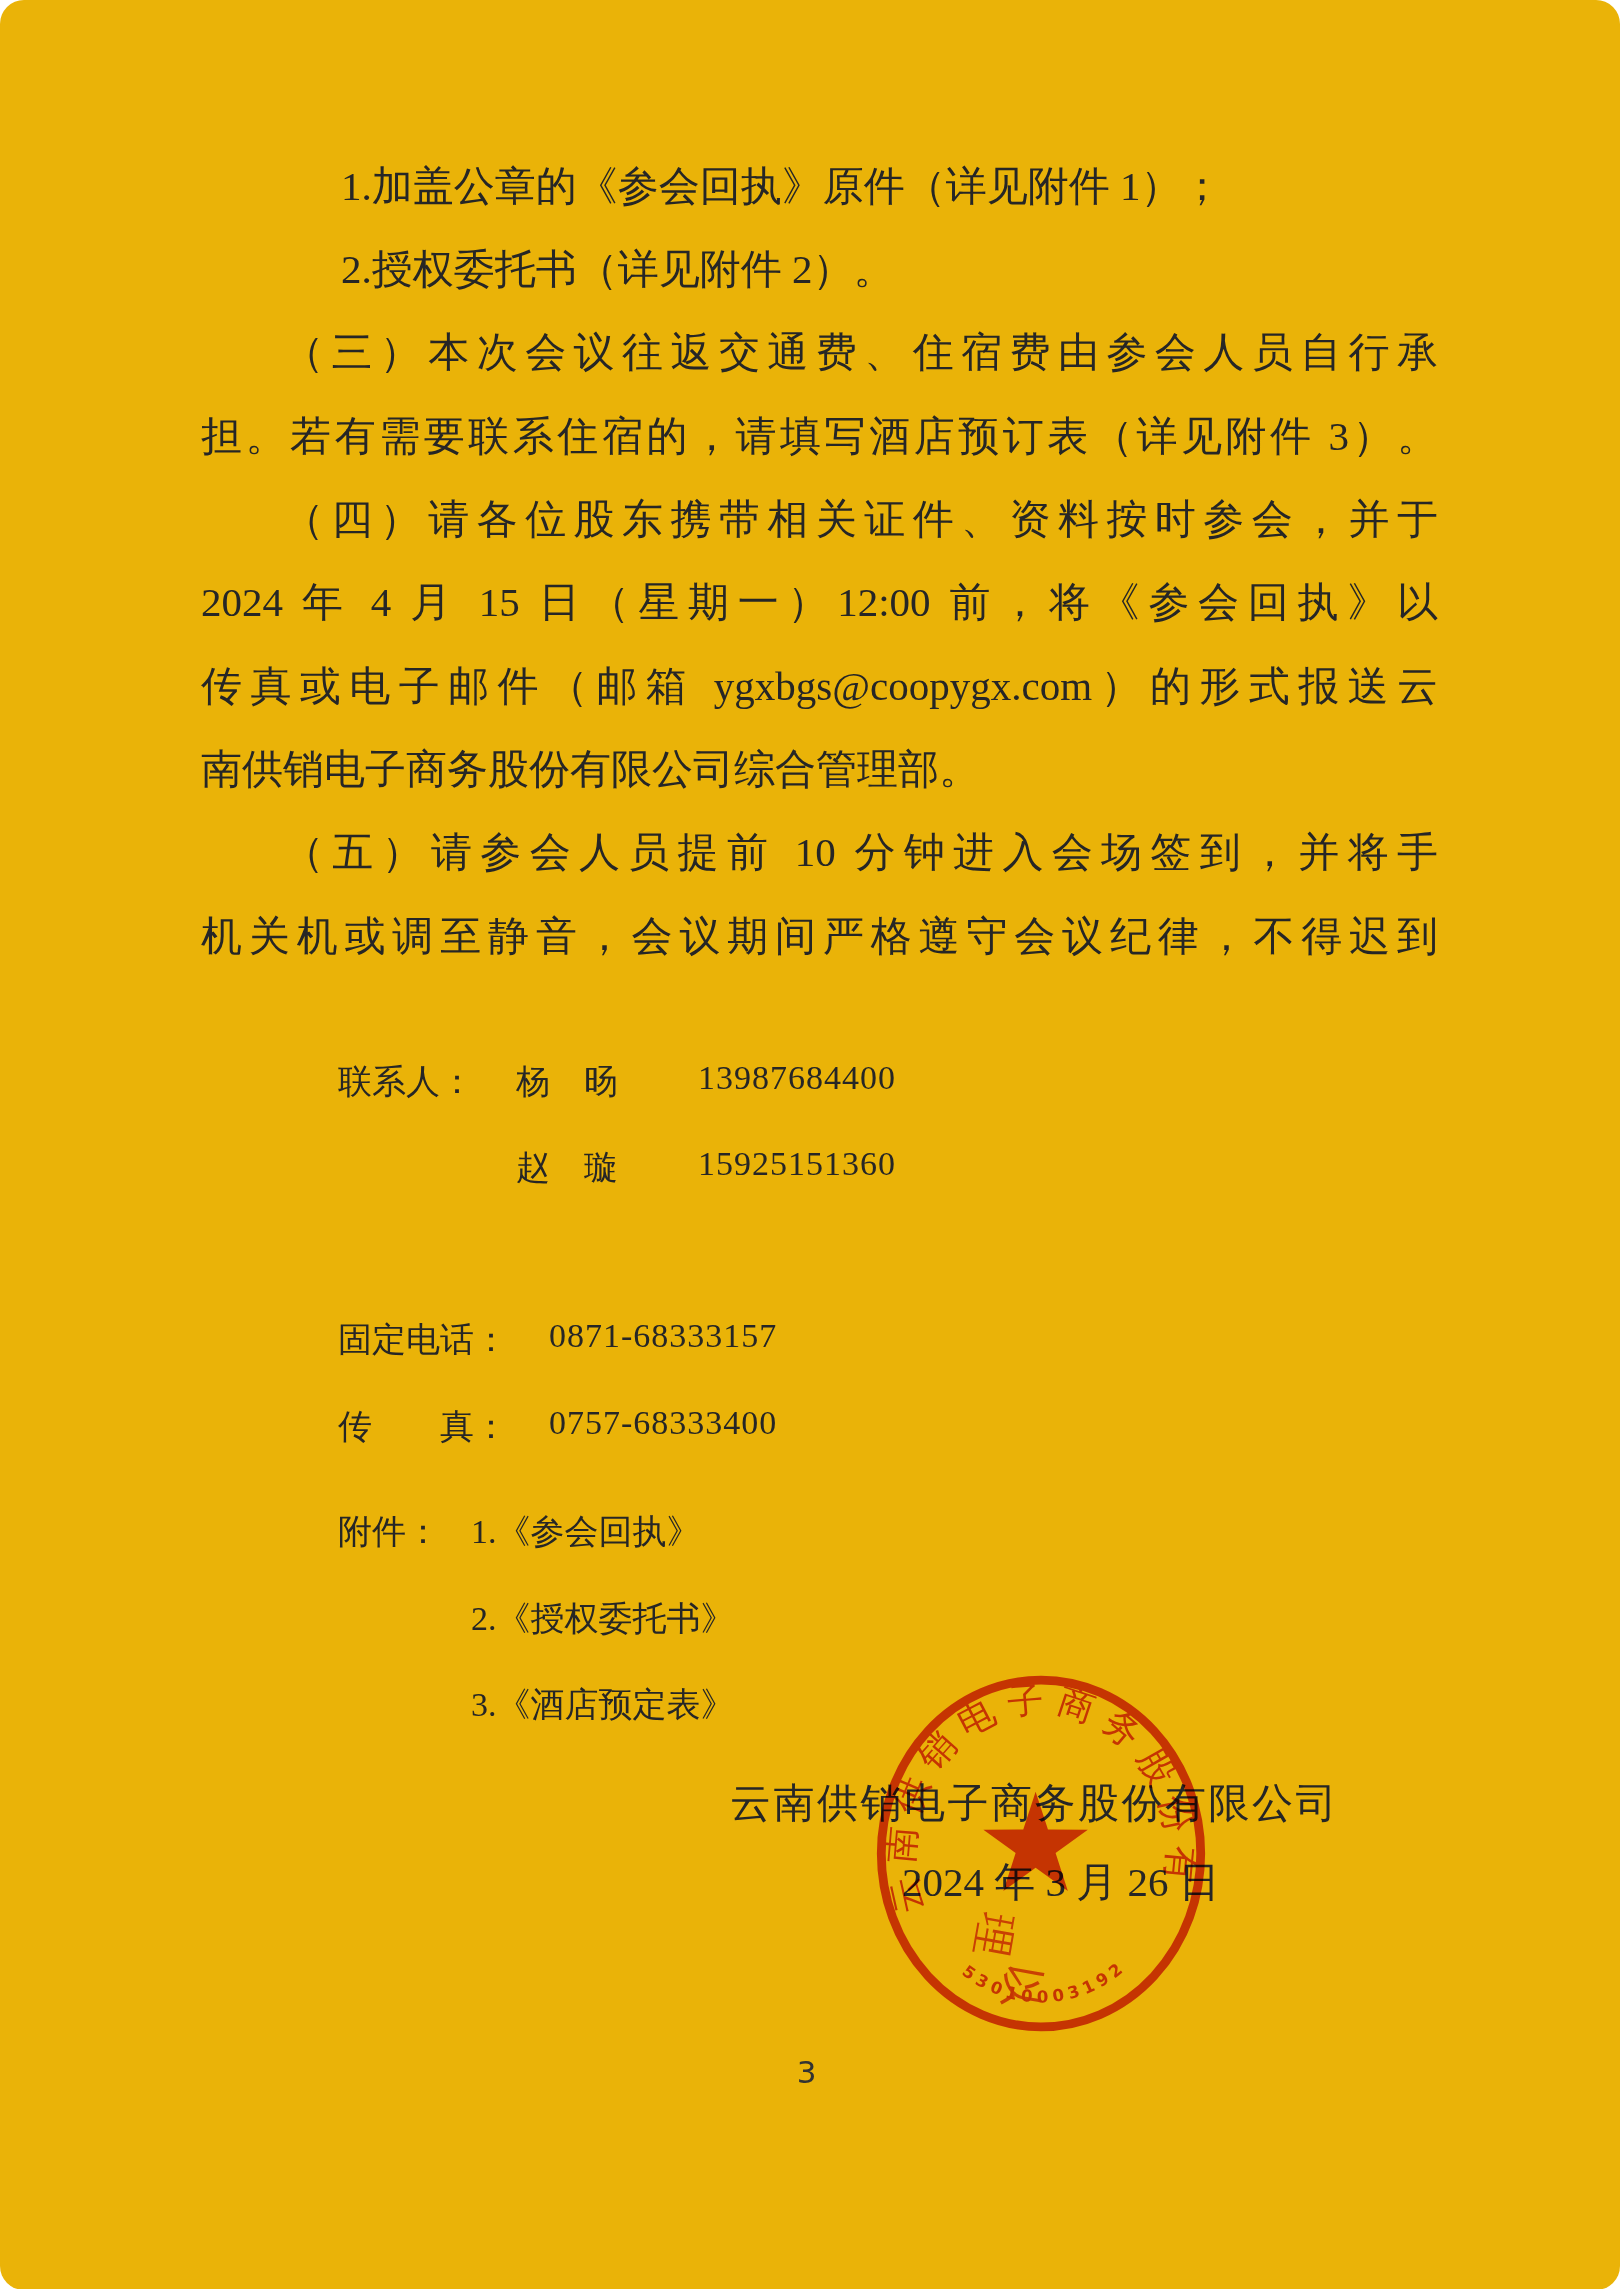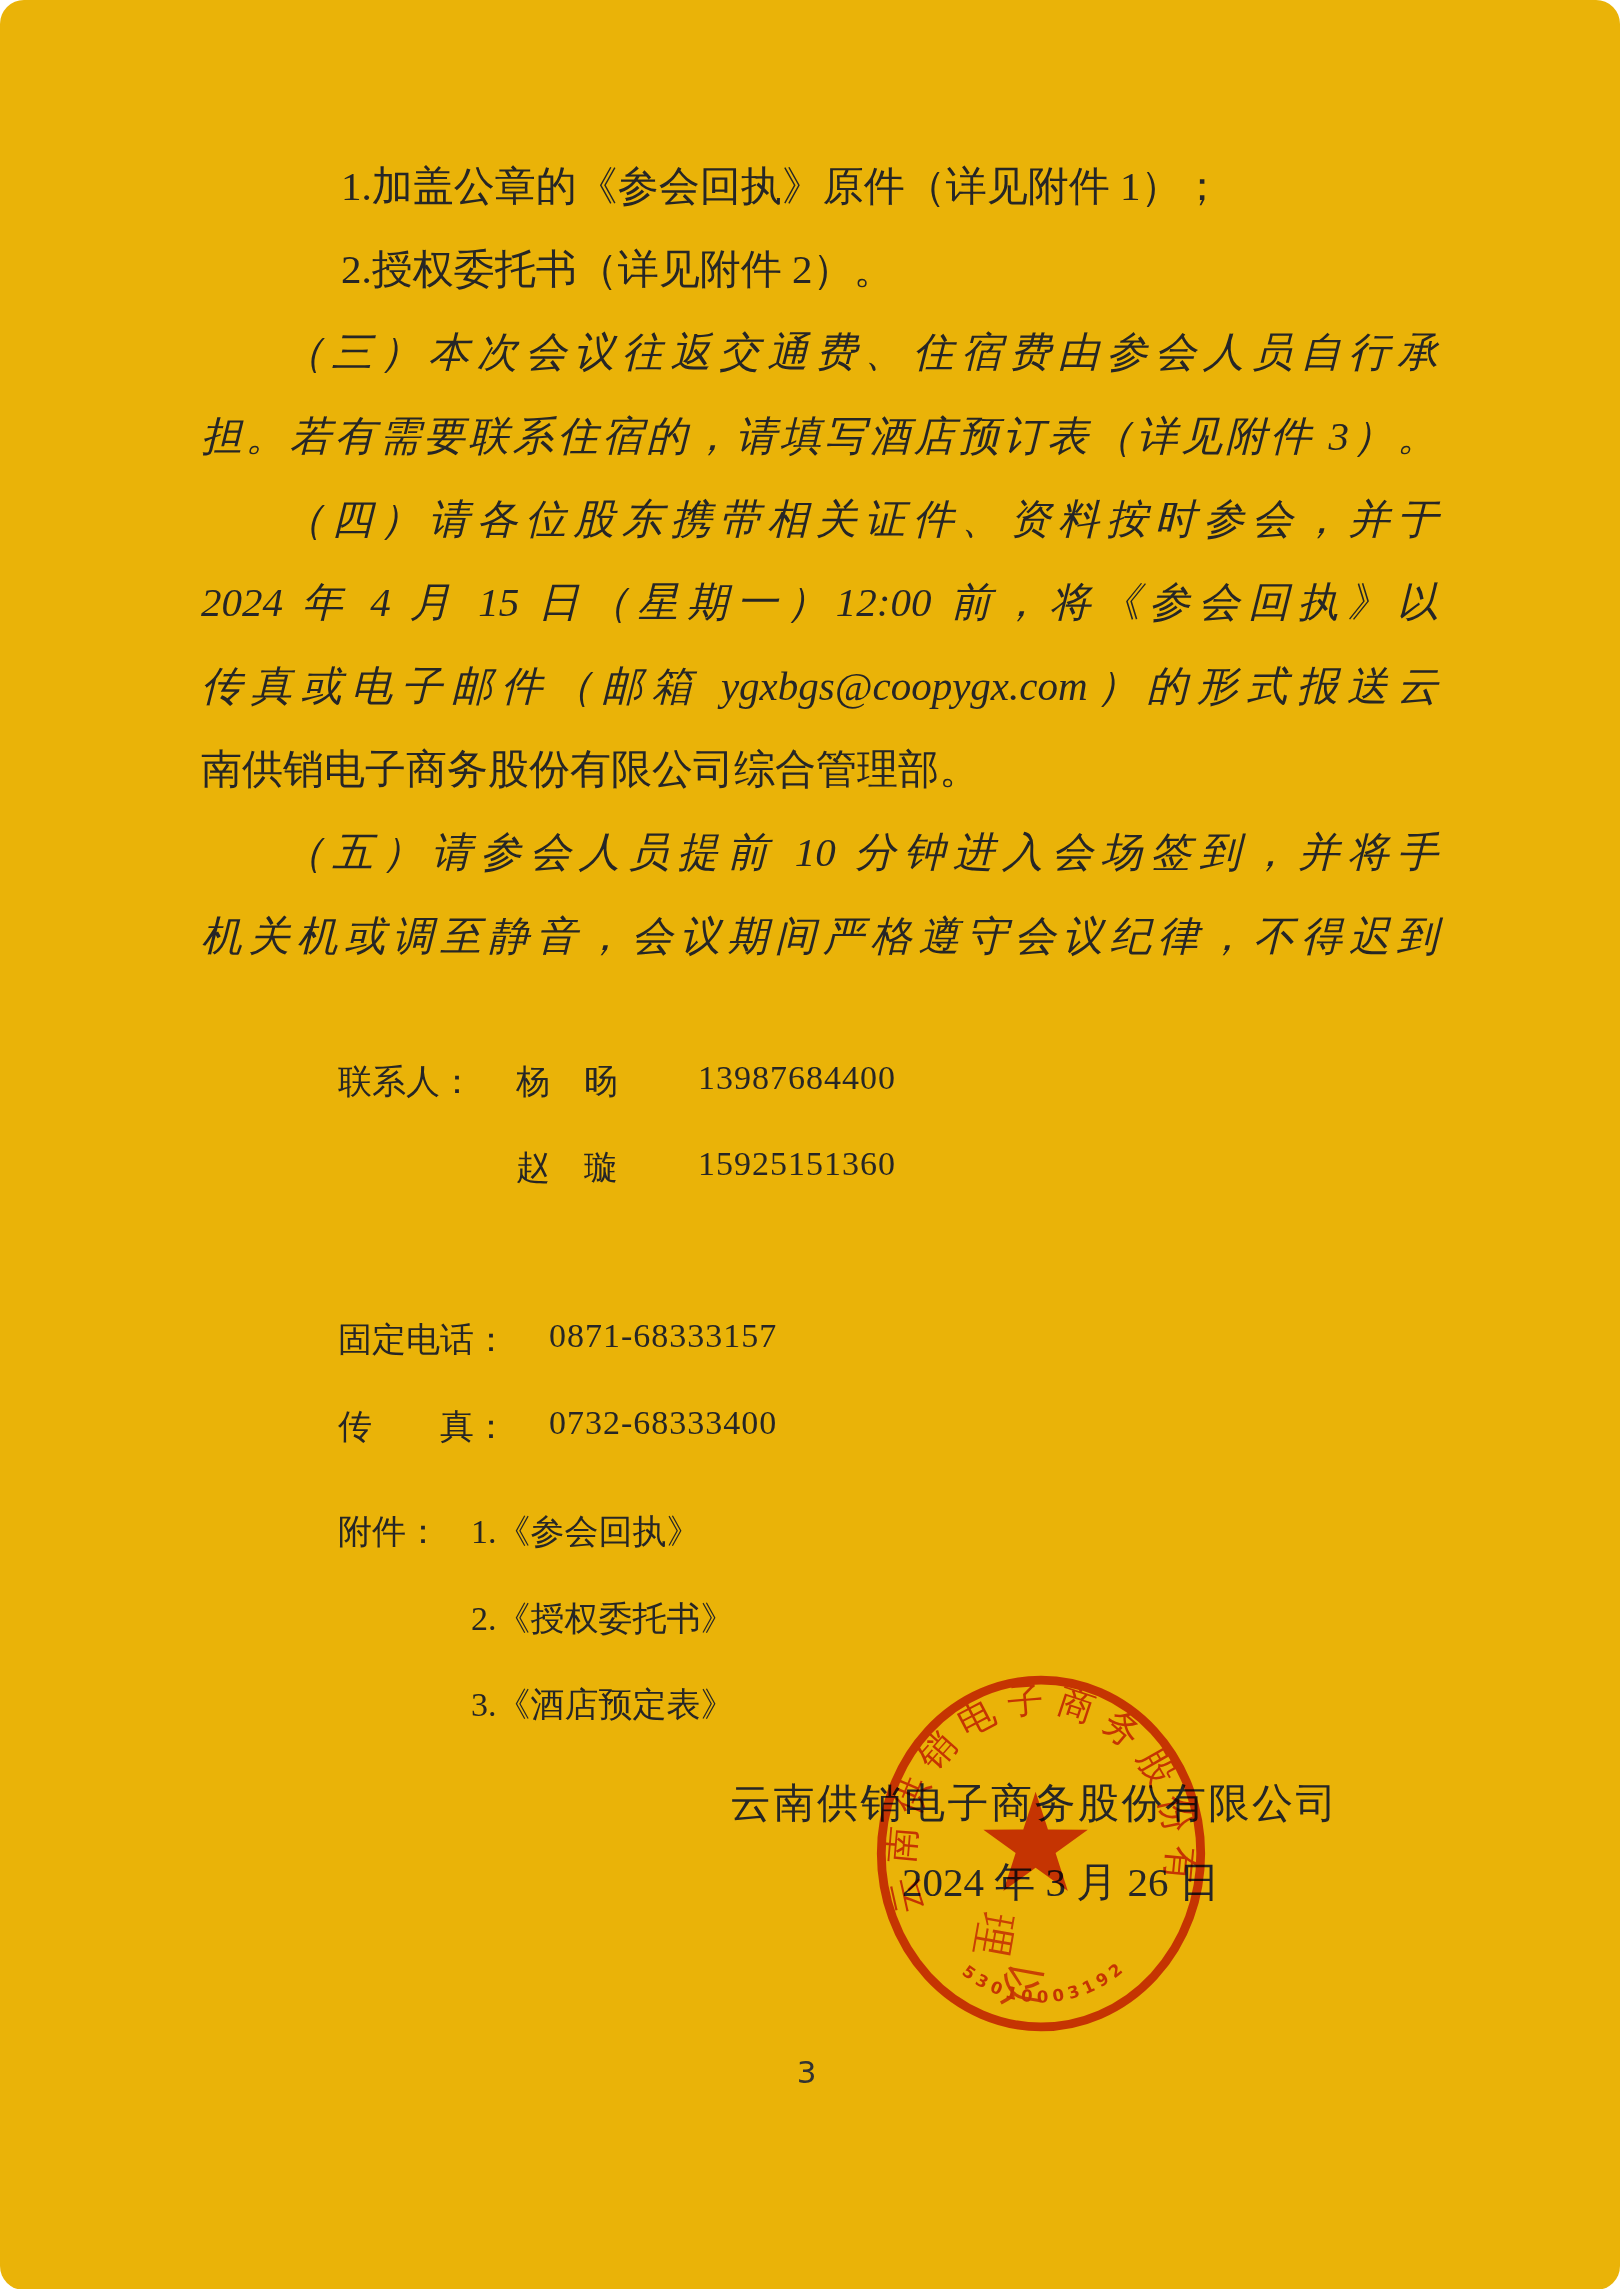--- a/index.html
+++ b/index.html
@@ -15,21 +15,20 @@
   }
   .l{
     position:absolute;left:201px;width:1237px;
     font-size:41px;line-height:1.18;
     white-space:pre;
   }
   .full{
     white-space:normal;
     text-align:justify;
     text-align-last:justify;
-    font-style:italic;
   }
   .ind2{text-indent:82px;}
   .list{left:341px;width:auto;}
   .crow{position:absolute;left:0;width:100%;height:53px;font-size:34px;}
   .clabel{position:absolute;left:338px;white-space:pre;}
   .cname{position:absolute;left:516px;white-space:pre;}
   .cphone{position:absolute;left:698px;letter-spacing:1px;}
   .cvalue{position:absolute;left:549px;letter-spacing:1px;}
   .aitem{position:absolute;left:471px;white-space:pre;}
   .sig-company{
@@ -79,21 +78,21 @@
   <div class="crow" style="top:1145px">
     <span class="cname">赵　璇</span>
     <span class="cphone">15925151360</span>
   </div>
   <div class="crow" style="top:1317px">
     <span class="clabel">固定电话：</span>
     <span class="cvalue">0871-68333157</span>
   </div>
   <div class="crow" style="top:1404px">
     <span class="clabel">传　　真：</span>
-    <span class="cvalue">0732-68333400</span>
+    <span class="cvalue">0757-68333400</span>
   </div>
 
   <div class="crow" style="top:1509px">
     <span class="clabel">附件：</span>
     <span class="aitem">1.《参会回执》</span>
   </div>
   <div class="crow" style="top:1596px">
     <span class="aitem">2.《授权委托书》</span>
   </div>
   <div class="crow" style="top:1682px">

